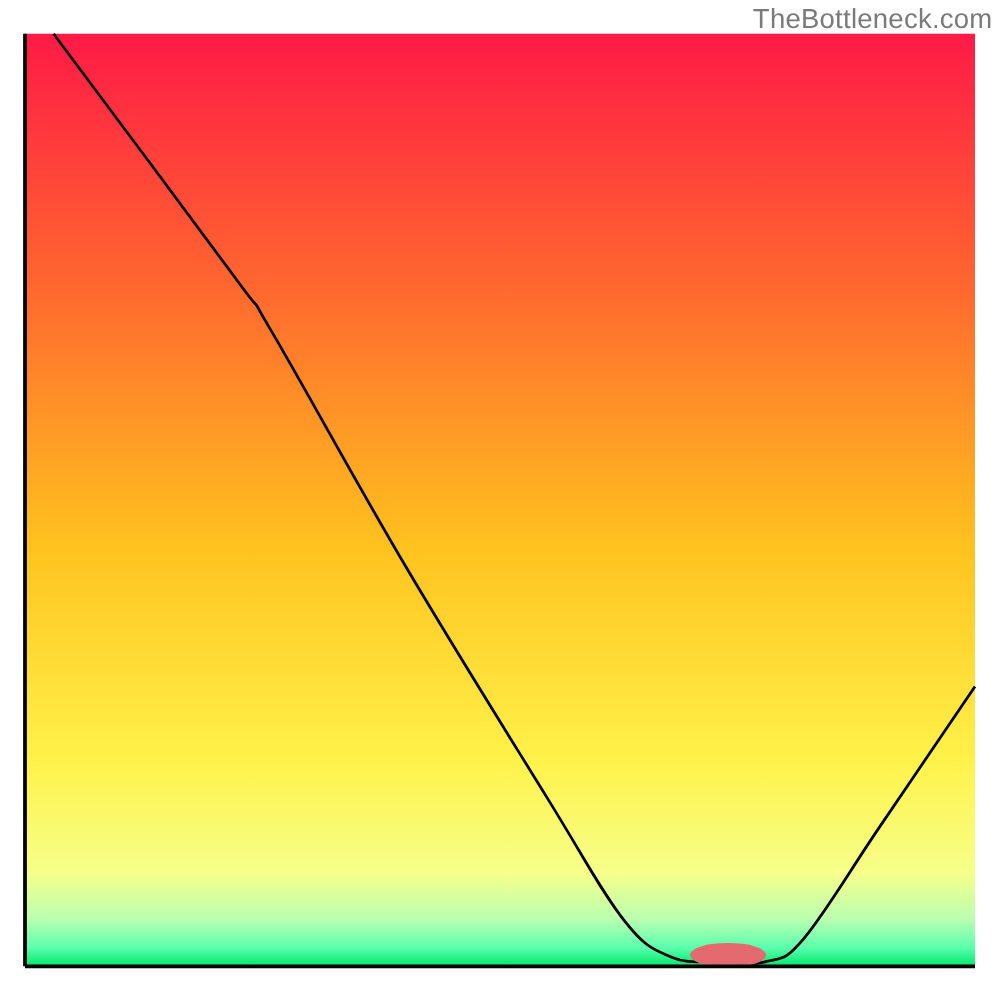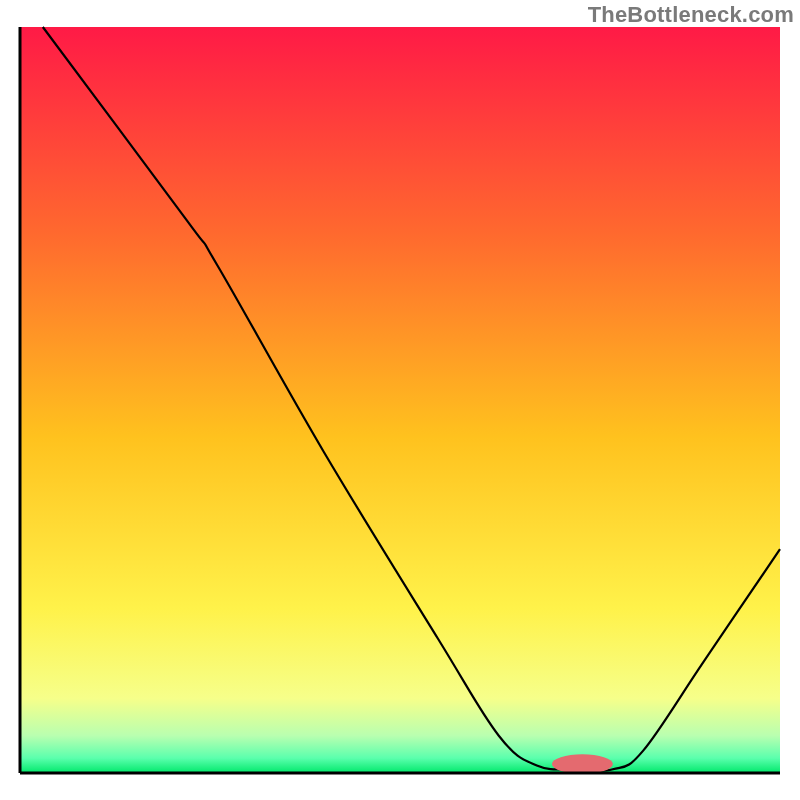--- a/index.html
+++ b/index.html
@@ -14,21 +14,21 @@
     position: relative;
     width: 800px;
     height: 800px;
   }
   .watermark {
     position: absolute;
     top: 2px;
     right: 6px;
     font-size: 22px;
     color: #7a7a7a;
-    font-weight: 700;
+    font-weight: 400;
     letter-spacing: 0.2px;
   }
   svg {
     display: block;
   }
 </style>
 </head>
 <body>
 
 <div class="container">

